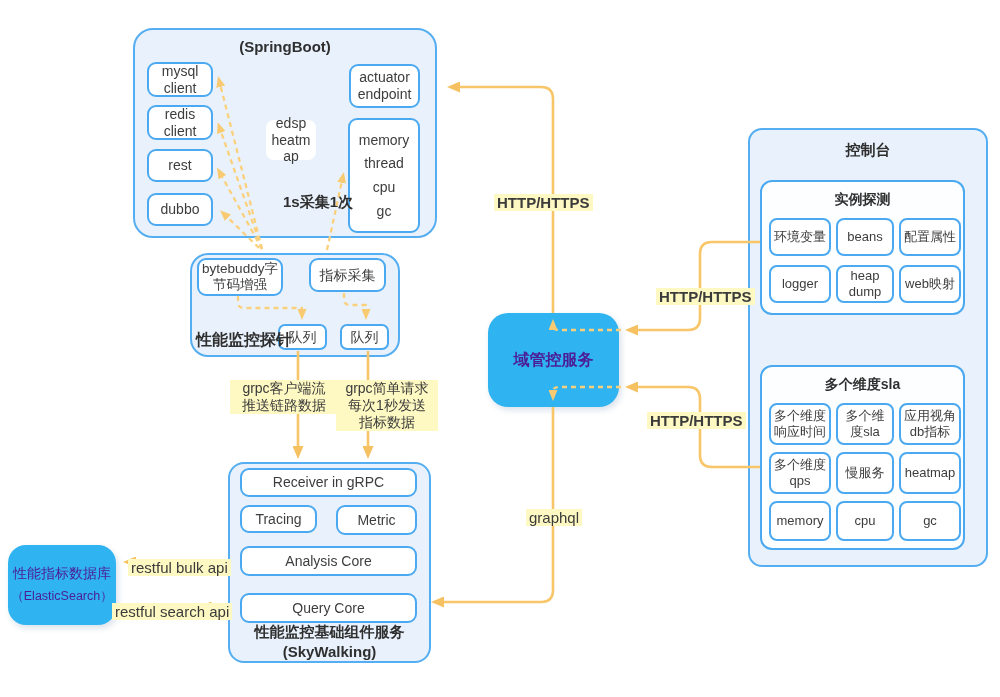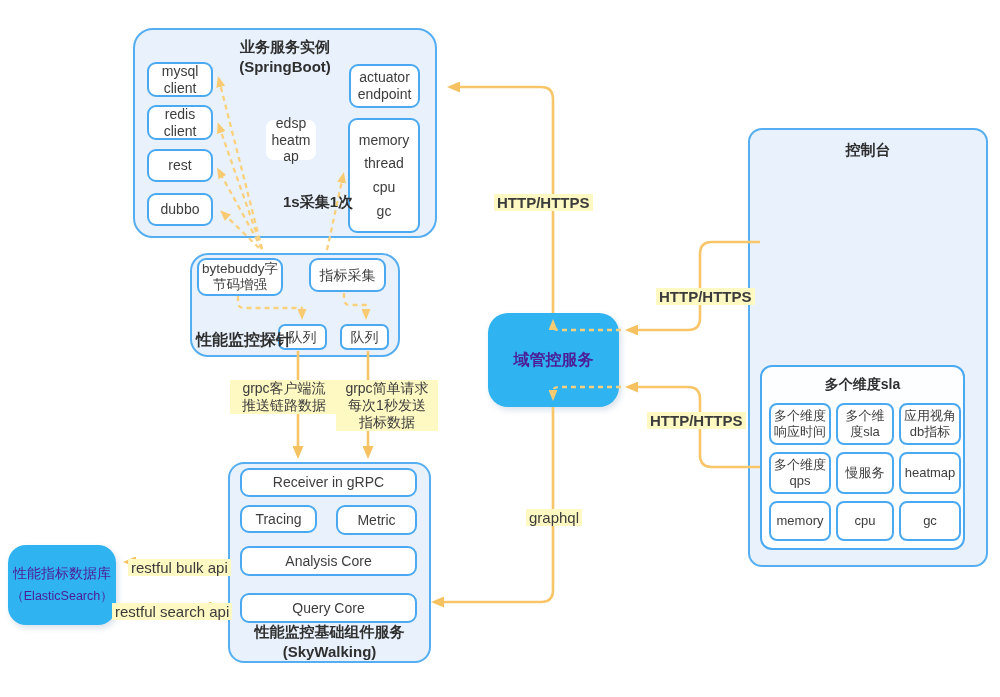--- a/index.html
+++ b/index.html
@@ -35,21 +35,20 @@
   .lbl.soft-w { font-weight:500;margin-top:16px; }
   .lbl.multi { font-size:14px; font-weight:500; text-align:center; line-height:1.22; }
 </style>
 </head>
 <body>
 
 <div class="canvas">
 
   <div class="panel" style="left:133px; top:28px; width:304px; height:210px;"></div>
   <div class="title" style="left:133px; top:37px; width:304px;">
-    <div>业务服务实例</div>
     <div>(SpringBoot)</div>
   </div>
   <div class="node" style="left:147px; top:62px;  width:66px; height:35px;">mysql client</div>
   <div class="node" style="left:147px; top:105px; width:66px; height:35px;">redis client</div>
   <div class="node" style="left:147px; top:149px; width:66px; height:33px;">rest</div>
   <div class="node" style="left:147px; top:193px; width:66px; height:33px;">dubbo</div>
   <div class="node" style="left:349px; top:64px;  width:71px; height:44px;">actuator endpoint</div>
   <div class="node soft" style="left:266px; top:120px; width:50px; height:40px;">edsp heatmap</div>
   <div class="node" style="left:348px; top:118px; width:72px; height:115px; flex-direction:column; justify-content:space-around; padding:8px 2px;">
     <div>memory</div>
@@ -80,20 +79,31 @@
   <div class="blue-node" style="left:8px; top:545px; width:108px; height:80px; font-size:14px; line-height:1.7;">
     <div>性能指标数据库</div>
     <div style="font-size:12.5px;">（ElasticSearch）</div>
   </div>
 
   <div class="blue-node" style="left:488px; top:313px; width:131px; height:94px; border-radius:20px; font-size:16px; font-weight:700;">域管控服务</div>
 
   <div class="panel" style="left:748px; top:128px; width:240px; height:439px; border-radius:14px;"></div>
   <div class="title" style="left:748px; top:140px; width:240px;">控制台</div>
 
+  <div class="section" style="left:760px; top:180px; width:205px; height:135px;">
+    <div class="section-title">实例探测</div>
+    <div class="grid3">
+      <div class="cell">环境变量</div>
+      <div class="cell">beans</div>
+      <div class="cell">配置属性</div>
+      <div class="cell">logger</div>
+      <div class="cell">heap dump</div>
+      <div class="cell">web映射</div>
+    </div>
+  </div>
 
   <div class="section" style="left:760px; top:365px; width:205px; height:185px;">
     <div class="section-title">多个维度sla</div>
     <div class="grid3" style="row-gap:7px;">
       <div class="cell" style="min-height:42px;">多个维度响应时间</div>
       <div class="cell" style="min-height:42px;">多个维度sla</div>
       <div class="cell" style="min-height:42px;">应用视角db指标</div>
       <div class="cell" style="min-height:42px;">多个维度qps</div>
       <div class="cell" style="min-height:42px;">慢服务</div>
       <div class="cell" style="min-height:42px;">heatmap</div>

